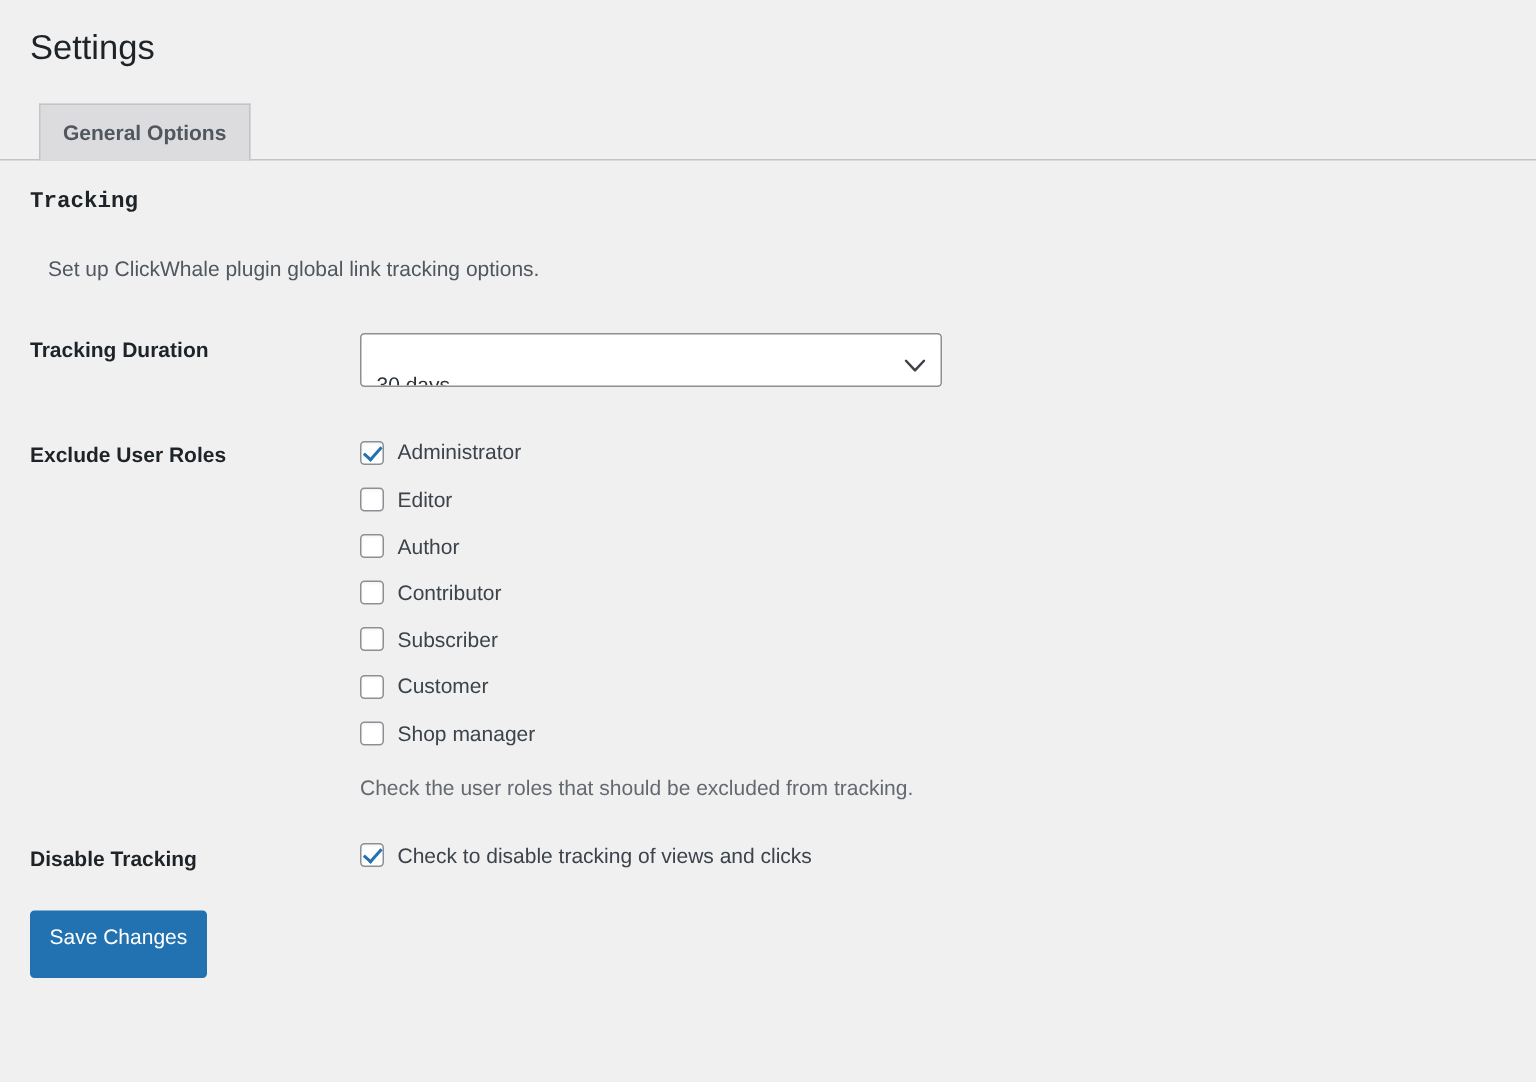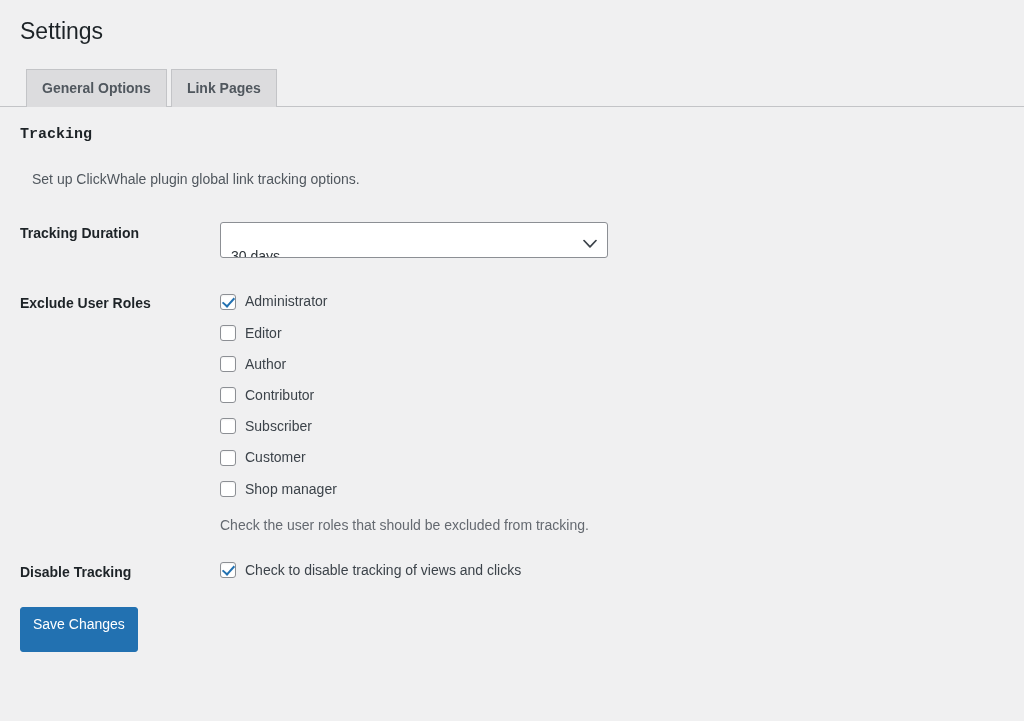--- a/index.html
+++ b/index.html
@@ -28,20 +28,21 @@
 
   
   .nav-tab-wrapper {
     position: relative;
     padding: 0 0 0 26px;
     margin: 9px 0 0 0;
     height: 41px;
     border-bottom: 1px solid #c3c4c7;
     display: flex;
     align-items: flex-end;
+    gap: 24px;
   }
   .nav-tab {
     display: inline-block;
     padding: 0 15px;
     height: 38px;
     line-height: 36px;
     font-size: 14px;
     font-weight: 600;
     color: #50575e;
     background: #dcdcde;
@@ -78,21 +79,21 @@
     padding: 16px 0 0 20px;
   }
 
   
   .form-table {
     width: 100%;
     border-collapse: collapse;
     margin-top: 22px;
   }
   .form-table th {
-    width: 220px;
+    width: 240px;
     text-align: left;
     vertical-align: top;
     font-size: 14px;
     font-weight: 700;
     color: #1d2327;
     padding: 15px 10px 15px 20px;
     line-height: 1.3;
   }
   .form-table td {
     vertical-align: top;
@@ -199,21 +200,20 @@
     text-decoration: none;
   }
 </style>
 </head>
 <body>
 
 <h1 class="page-title">Settings</h1>
 
 <nav class="nav-tab-wrapper">
   <a class="nav-tab">General Options</a>
-  <a class="nav-tab">Link Pages</a>
 </nav>
 
 <h2 class="section-title">Tracking</h2>
 <p class="section-desc">Set up ClickWhale plugin global link tracking options.</p>
 
 <table class="form-table">
   <tbody>
     <tr>
       <th>Tracking Duration</th>
       <td>

